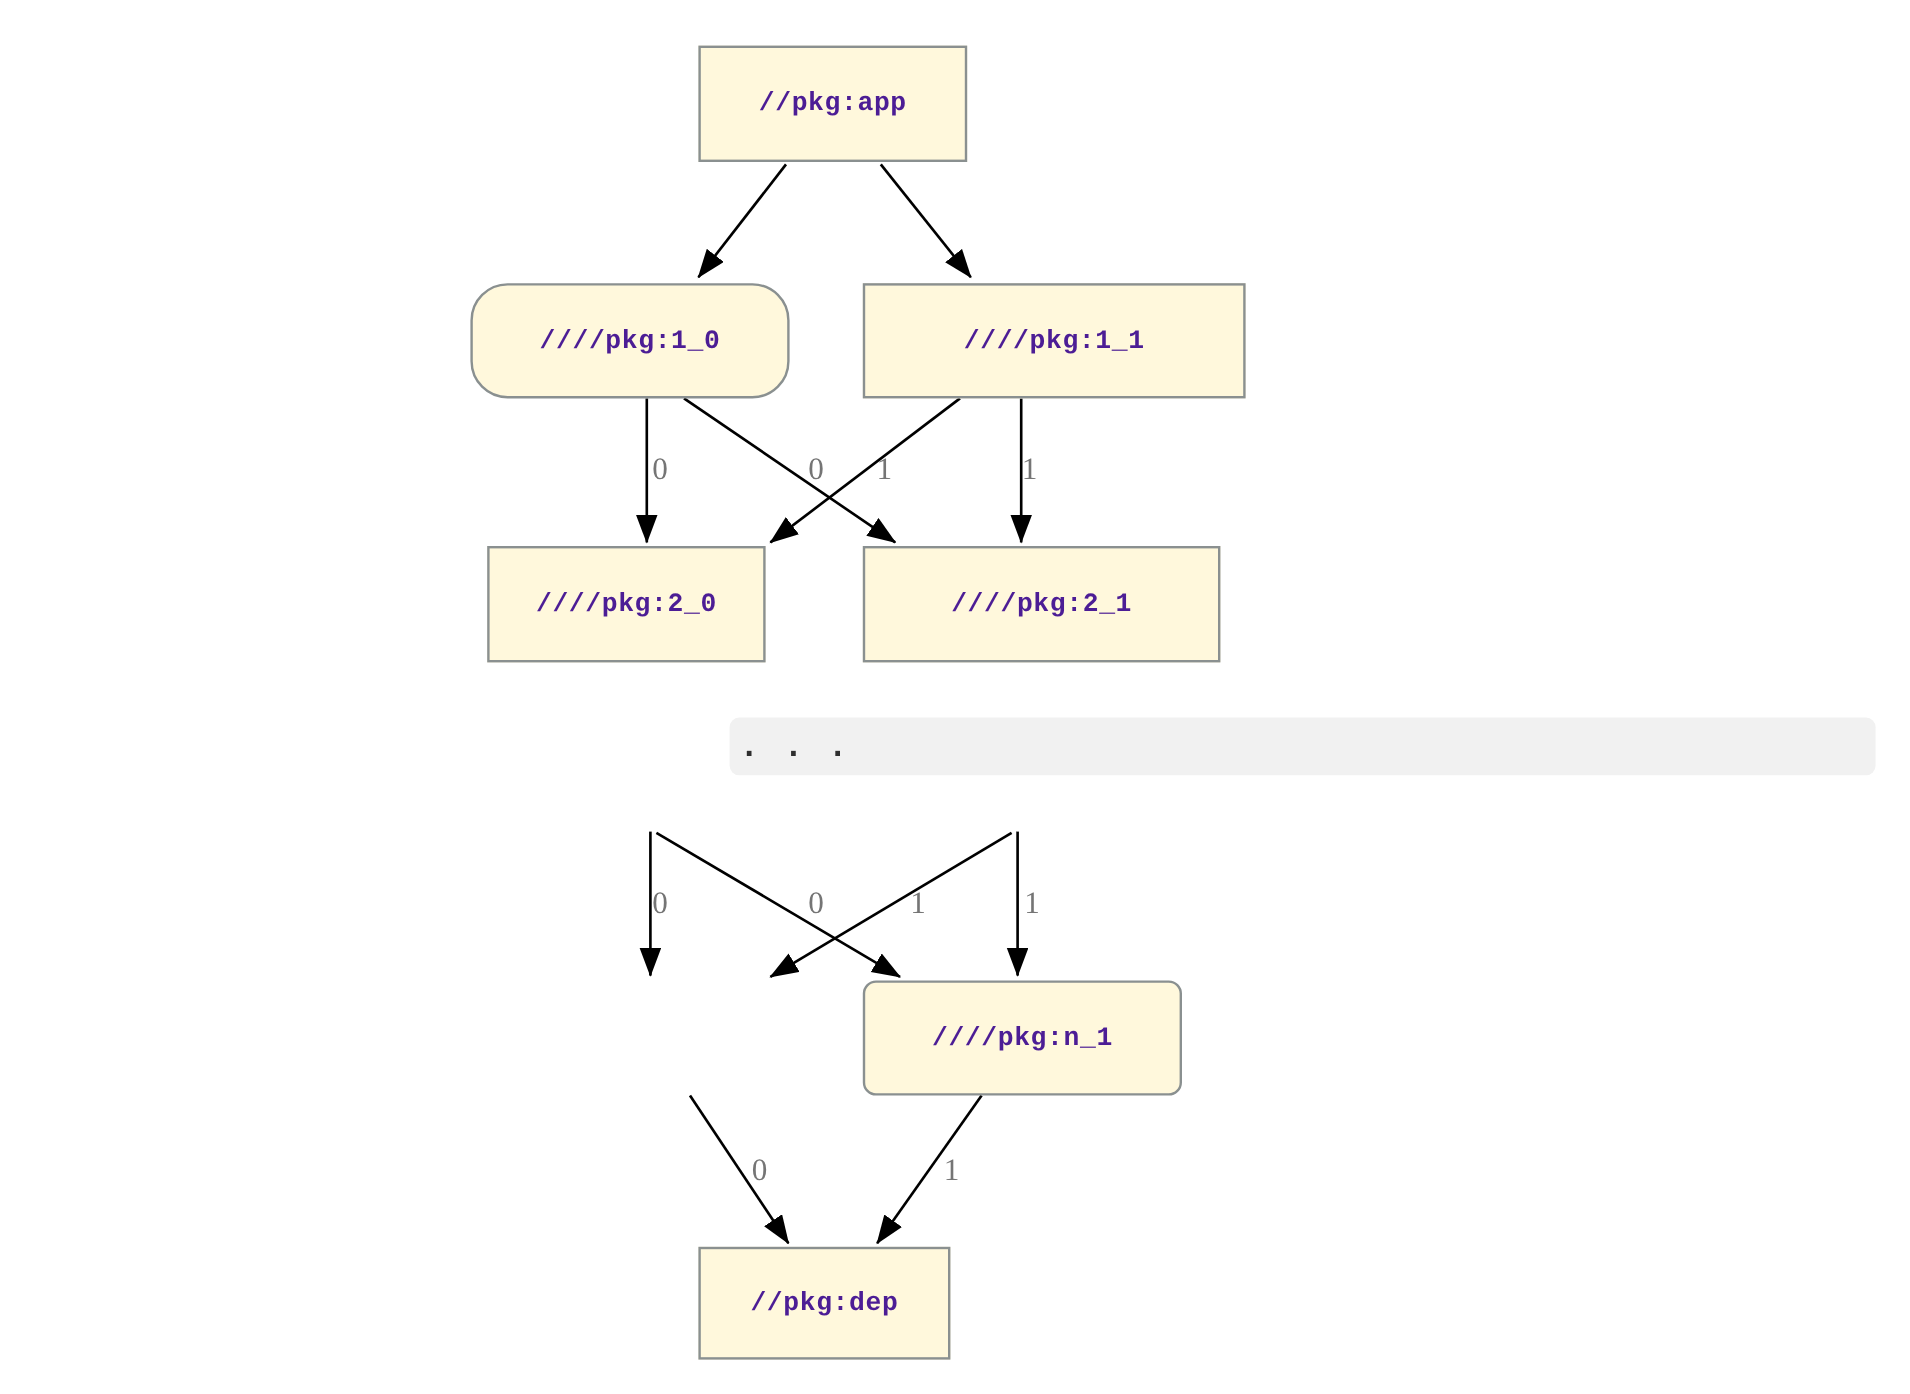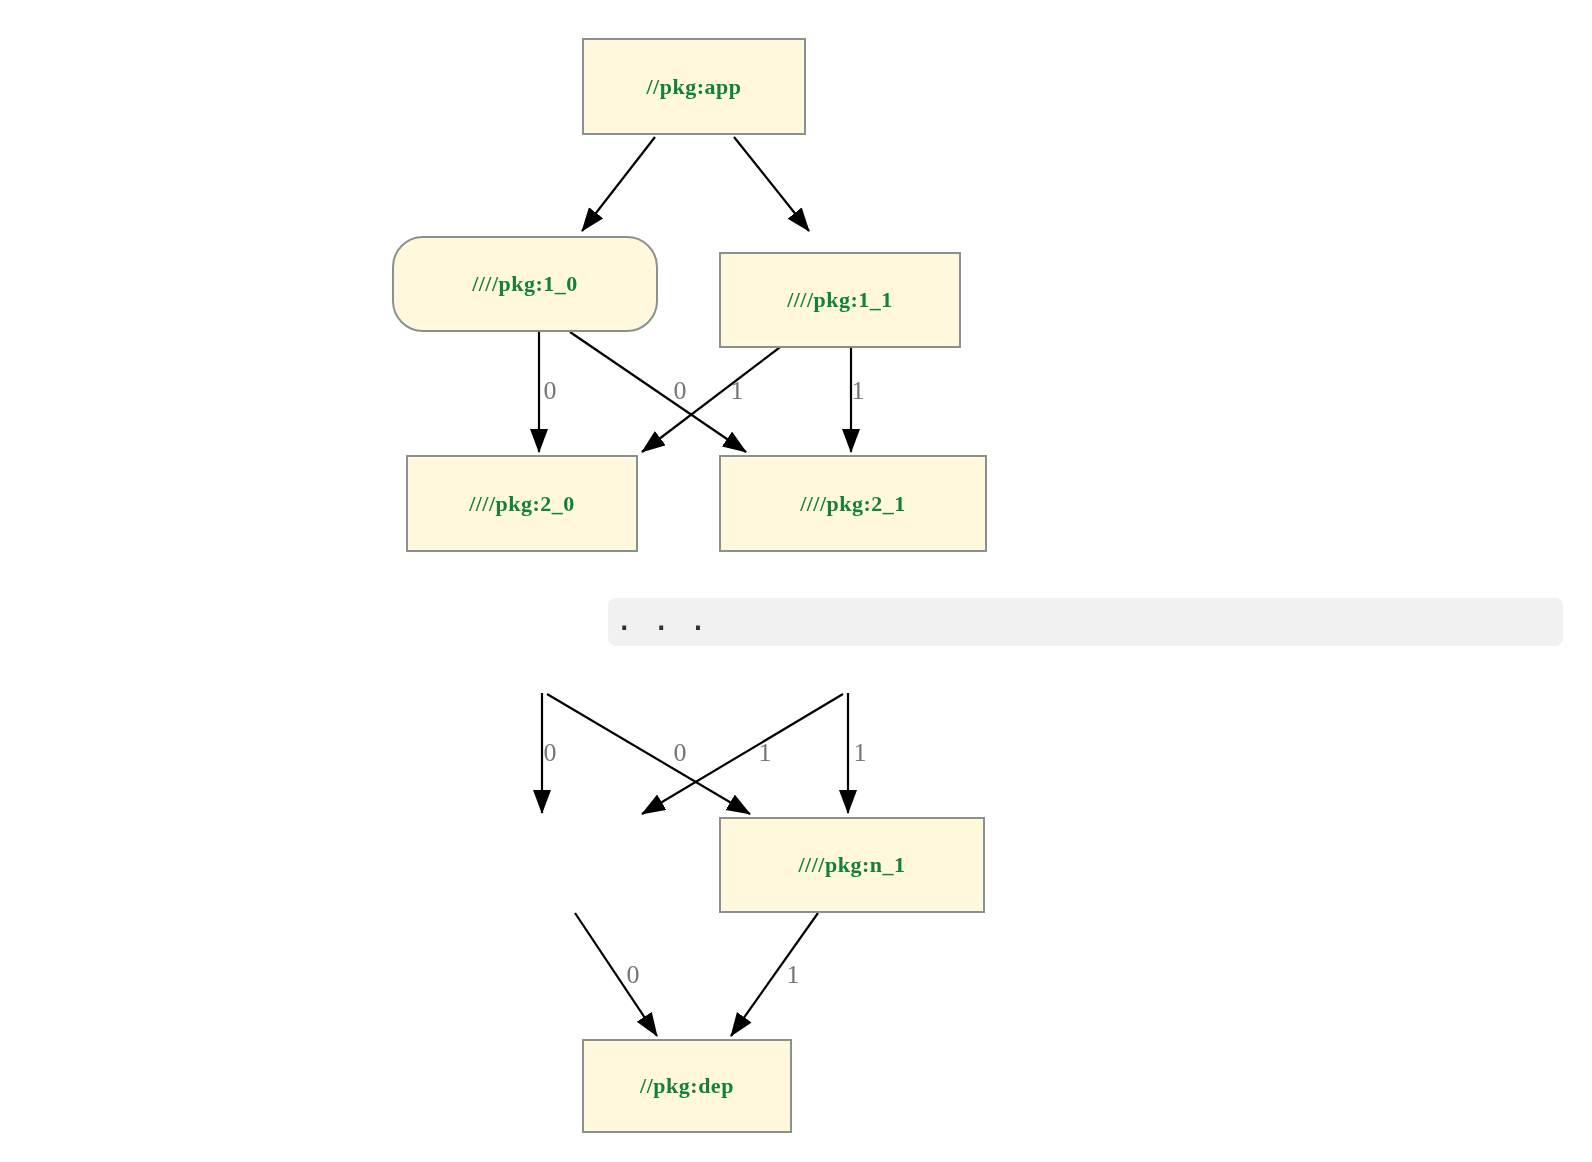--- a/index.html
+++ b/index.html
@@ -26,25 +26,25 @@
   .node {
     position: absolute;
     box-sizing: border-box;
     background: #FFF8DC;
     border: 2px solid #8A9090;
     display: flex;
     align-items: center;
     justify-content: center;
   }
   .node-label {
-    font-family: Liberation Serif, serif;
+    font-family: Liberation Mono, monospace;
     font-weight: 700;
     font-size: 22px;
     letter-spacing: 0.5px;
-    color: #15803d;
+    color: #4c1d95;
     white-space: pre;
   }
   .edge-label {
     position: absolute;
     transform: translate(-50%, -50%);
     font-family: "Liberation Serif", "DejaVu Serif", serif;
     font-size: 26px;
     color: #757575;
     line-height: 1;
     white-space: pre;
@@ -101,34 +101,34 @@
   </svg>
 
   <div class="node" style="left:582px; top:38px; width:224px; height:97px;">
     <span class="node-label">//pkg:app</span>
   </div>
 
   <div class="node" style="left:392px; top:236px; width:266px; height:96px;border-radius:31px;">
     <span class="node-label">////pkg:1_0</span>
   </div>
 
-  <div class="node" style="left:719px; top:252px; width:242px; height:96px;">
+  <div class="node" style="left:719px; top:236px; width:319px; height:96px;">
     <span class="node-label">////pkg:1_1</span>
   </div>
 
   <div class="node" style="left:406px; top:455px; width:232px; height:97px;">
     <span class="node-label">////pkg:2_0</span>
   </div>
 
-  <div class="node" style="left:719px; top:455px; width:268px; height:97px;">
+  <div class="node" style="left:719px; top:455px; width:298px; height:97px;">
     <span class="node-label">////pkg:2_1</span>
   </div>
 
 
-  <div class="node" style="left:719px; top:817px; width:266px; height:96px;">
+  <div class="node" style="left:719px; top:817px; width:266px; height:96px;border-radius:11px;">
     <span class="node-label">////pkg:n_1</span>
   </div>
 
   <div class="node" style="left:582px; top:1039px; width:210px; height:94px;">
     <span class="node-label">//pkg:dep</span>
   </div>
 
   <div class="edge-label" style="left:550px; top:391px;">0</div>
   <div class="edge-label" style="left:680px; top:391px;">0</div>
   <div class="edge-label" style="left:737px; top:391px;">1</div>

